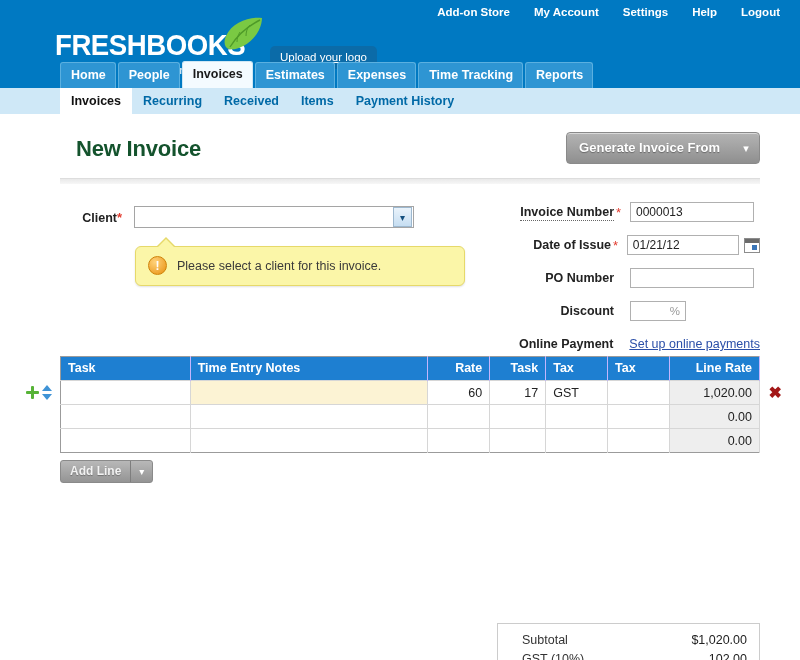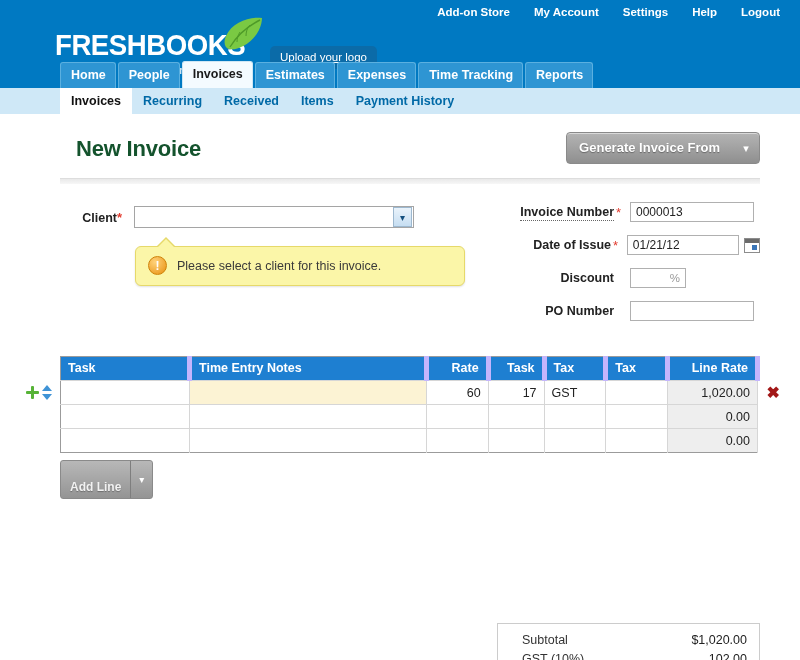--- a/index.html
+++ b/index.html
@@ -344,21 +344,21 @@
     border: 1px solid #9b9b9b;
     background: #ffffff;
   }
   table.items thead th {
     background: #1e7fd1;
     color: #ffffff;
     font-size: 12.5px;
     font-weight: bold;
     text-align: left;
     padding: 4px 7px 5px 7px;
-    border-right: 5px solid #c4b5fd;
+    border-right: 1px solid #c4b5fd;
     white-space: nowrap;
   }
   table.items thead th.r { text-align: right; }
   table.items tbody td {
     border-top: 1px solid #d6d6d6;
     border-right: 1px solid #d6d6d6;
     height: 24px;
     padding: 0 7px;
     font-size: 12.5px;
     color: #222222;
@@ -382,21 +382,20 @@
     align-items: stretch;
     border: 1px solid #8a8a8a;
     border-radius: 3px;
     overflow: hidden;
     background: linear-gradient(#b8b8b8, #949494);
   }
   .addline .lbl {
     color: #f2f2f2; font-size: 12px; font-weight: bold;
     padding: 3px 9px 4px 9px;
     text-shadow: 0 1px 1px rgba(0,0,0,0.3);
-    margin-top: 16px;
   }
   .addline .sep { width: 1px; background: #7e7e7e; }
   .addline .car {
     width: 21px; display: flex; align-items: center; justify-content: center;
     color: #ffffff; font-size: 10px;
   }
 
   
   .totals {
     position: absolute;
@@ -499,34 +498,39 @@
       </div>
 
       <div class="rf-row">
         <div class="fld-label">Date of Issue</div>
         <div class="rf-star req">*</div>
         <div class="rf-input" style="width:115px;">01/21/12</div>
         <div class="cal-ico"></div>
       </div>
 
       <div class="rf-row">
+        <div class="fld-label">PO Number</div>
+        <div class="rf-star"></div>
+        <div class="rf-input" style="width:124px;"></div>
+      </div>
+
+      <div class="rf-row">
         <div class="fld-label">Discount</div>
         <div class="rf-star"></div>
         <div class="rf-input" style="width:56px;">
           <span></span>
           <span class="pct">%</span>
         </div>
       </div>
 
       <div class="rf-row">
-        <div class="fld-label">PO Number</div>
+        <div class="fld-label">Online Payment</div>
         <div class="rf-star"></div>
-        <div class="rf-input" style="width:124px;"></div>
-      </div>
-
+        <a href="#" class="link-blue">Set up online payments</a>
+      </div>
 
     </div>
   </div>
 
   <div class="items-wrap">
 
     <div class="side-icons">
       <div class="plus-ico"></div>
       <div class="updown-ico">
         <div class="ar up"></div>

